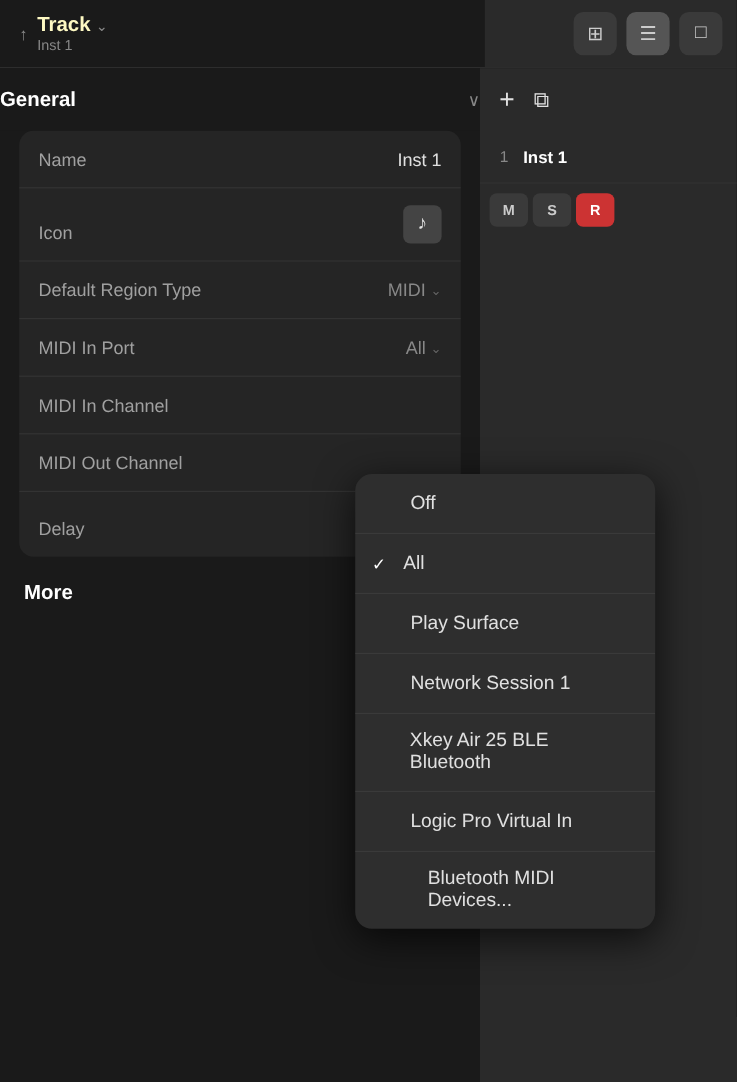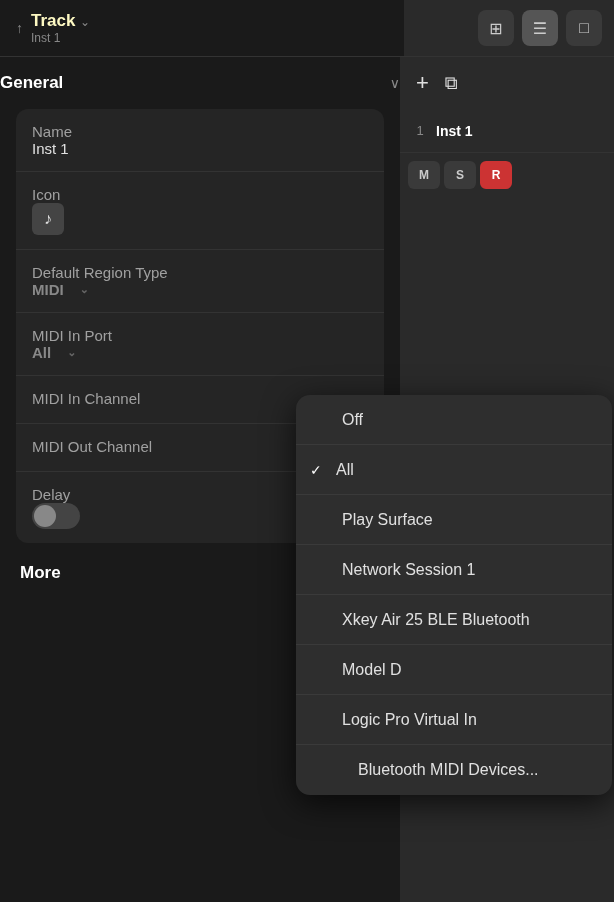--- a/index.html
+++ b/index.html
@@ -121,26 +121,25 @@
 
     
     .settings-card {
       margin: 0 16px;
       background: #252525;
       border-radius: 12px;
       overflow: hidden;
     }
     .setting-row {
       display: flex;
-      align-items: flex-start;
+      align-items: flex-end;
       justify-content: space-between;
       padding: 14px 16px;
       min-height: 48px;
       border-bottom: 1px solid #333;
-      flex-direction: column;
     }
     .setting-row:last-child {
       border-bottom: none;
     }
     .setting-label {
       font-size: 15px;
       color: #a0a0a0;
     }
     .setting-value {
       font-size: 15px;
@@ -158,24 +157,23 @@
       background: #444;
       border-radius: 6px;
       display: flex;
       align-items: center;
       justify-content: center;
       font-size: 16px;
     }
     .stepper-value {
       display: flex;
       align-items: center;
-      gap: 16px;
+      gap: 4px;
       color: #888;
       font-size: 15px;
-      font-weight: bold;
     }
     .stepper-arrow {
       font-size: 11px;
       color: #666;
     }
     .toggle {
       width: 48px;
       height: 26px;
       background: #444;
       border-radius: 13px;
@@ -262,21 +260,21 @@
     .ctrl-btn.red {
       background: #cc3333;
       color: #fff;
     }
 
     
     .dropdown-overlay {
       position: absolute;
       top: 395px;
       left: 296px;
-      width: 316px;
+      width: 250px;
       background: #2e2e2e;
       border-radius: 14px;
       box-shadow: 0 8px 32px rgba(0,0,0,0.7);
       overflow: hidden;
       z-index: 100;
     }
     .dropdown-item {
       display: flex;
       align-items: center;
       padding: 14px 20px;
@@ -425,24 +423,20 @@
     <span class="no-check"></span>
     <span>Network Session 1</span>
   </div>
 
 
   <div class="dropdown-item">
     <span class="no-check"></span>
     <span>Xkey Air 25 BLE Bluetooth</span>
   </div>
 
-  <div class="dropdown-item">
-    <span class="no-check"></span>
-    <span>Model D</span>
-  </div>
 
   <div class="dropdown-item">
     <span class="no-check"></span>
     <span>Logic Pro Virtual In</span>
   </div>
 
   <div class="dropdown-item">
     <span class="no-check"></span>
     <span>Bluetooth MIDI Devices...</span>
   </div>

